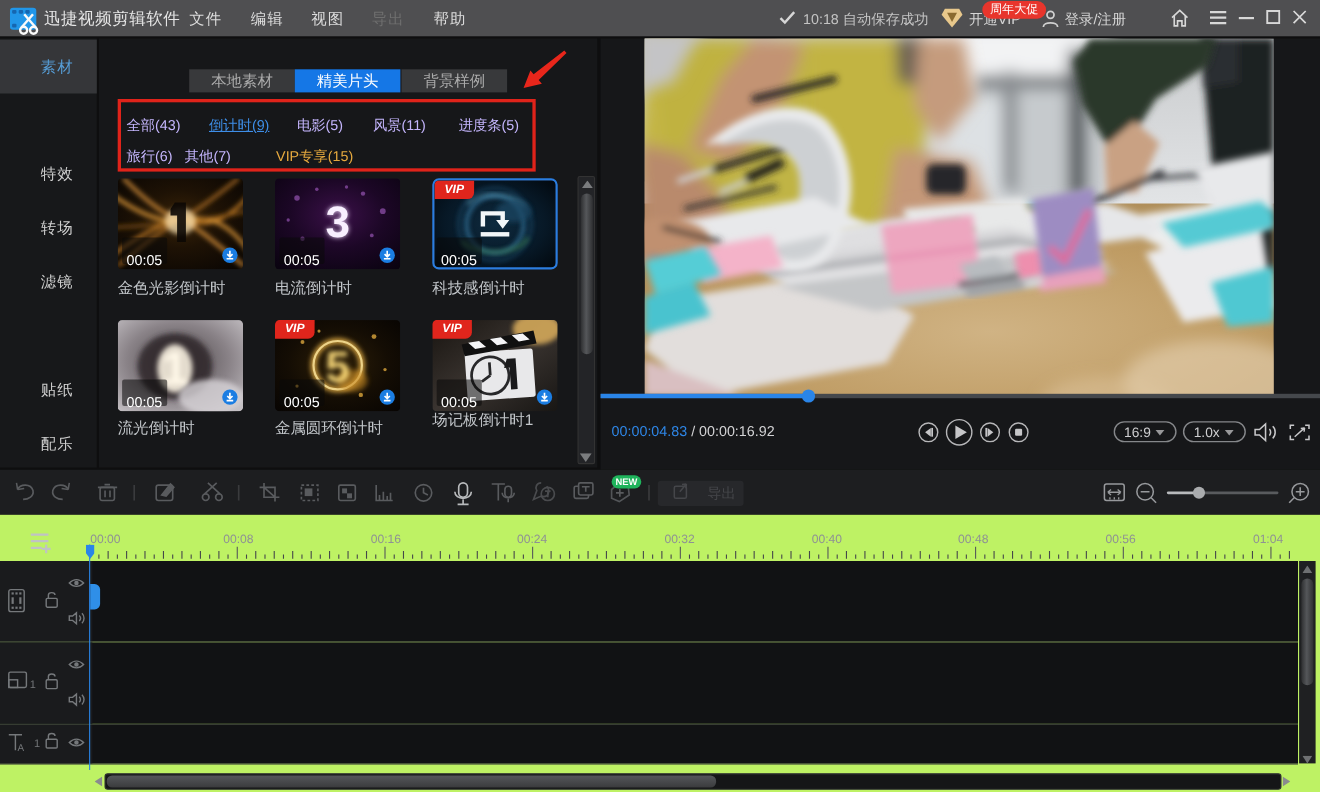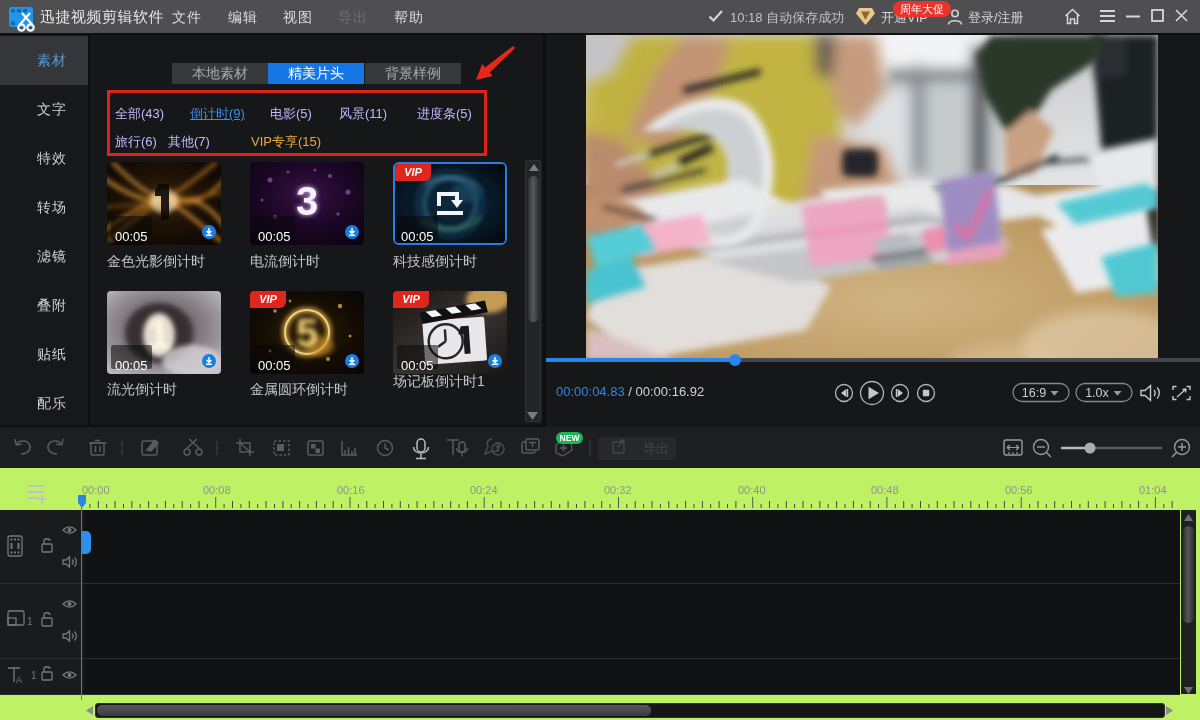--- a/index.html
+++ b/index.html
@@ -91,25 +91,23 @@
   <svg class="abs" style="left:1151px;top:9px" width="13" height="13" viewBox="0 0 13 13" fill="none" stroke="#d8d8d8" stroke-width="1.8">
         <rect x="1" y="1" width="11" height="11"></rect>
       </svg>
   <svg class="abs" style="left:1175px;top:9px" width="13" height="13" viewBox="0 0 13 13" stroke="#d8d8d8" stroke-width="1.6">
         <path d="M1 1 L12 12 M12 1 L1 12"></path>
       </svg>
 </div>
 
 <div class="abs" id="sidebar">
   <div class="sideitem active" style="top:1px">素材</div>
-  <div class="sideitem" style="top:50px">文字</div>
   <div class="sideitem" style="top:99px">特效</div>
   <div class="sideitem" style="top:148px">转场</div>
   <div class="sideitem" style="top:197px">滤镜</div>
-  <div class="sideitem" style="top:246px">叠附</div>
   <div class="sideitem" style="top:295px">贴纸</div>
   <div class="sideitem" style="top:344px">配乐</div>
 </div>
 
 <div class="abs" id="panel">
   <div class="tab" style="left:82px">本地素材</div>
   <div class="tab sel" style="left:178px">精美片头</div>
   <div class="tab" style="left:275px">背景样例</div>
   <svg class="abs" style="left:378px;top:8px" width="50" height="45" viewBox="0 0 50 45">
     <polygon points="45,2.9 17.1,24.5 14.2,21.1 8,37 24.6,33.1 21.7,29.7 47,5.1" fill="#e8261b"></polygon>

